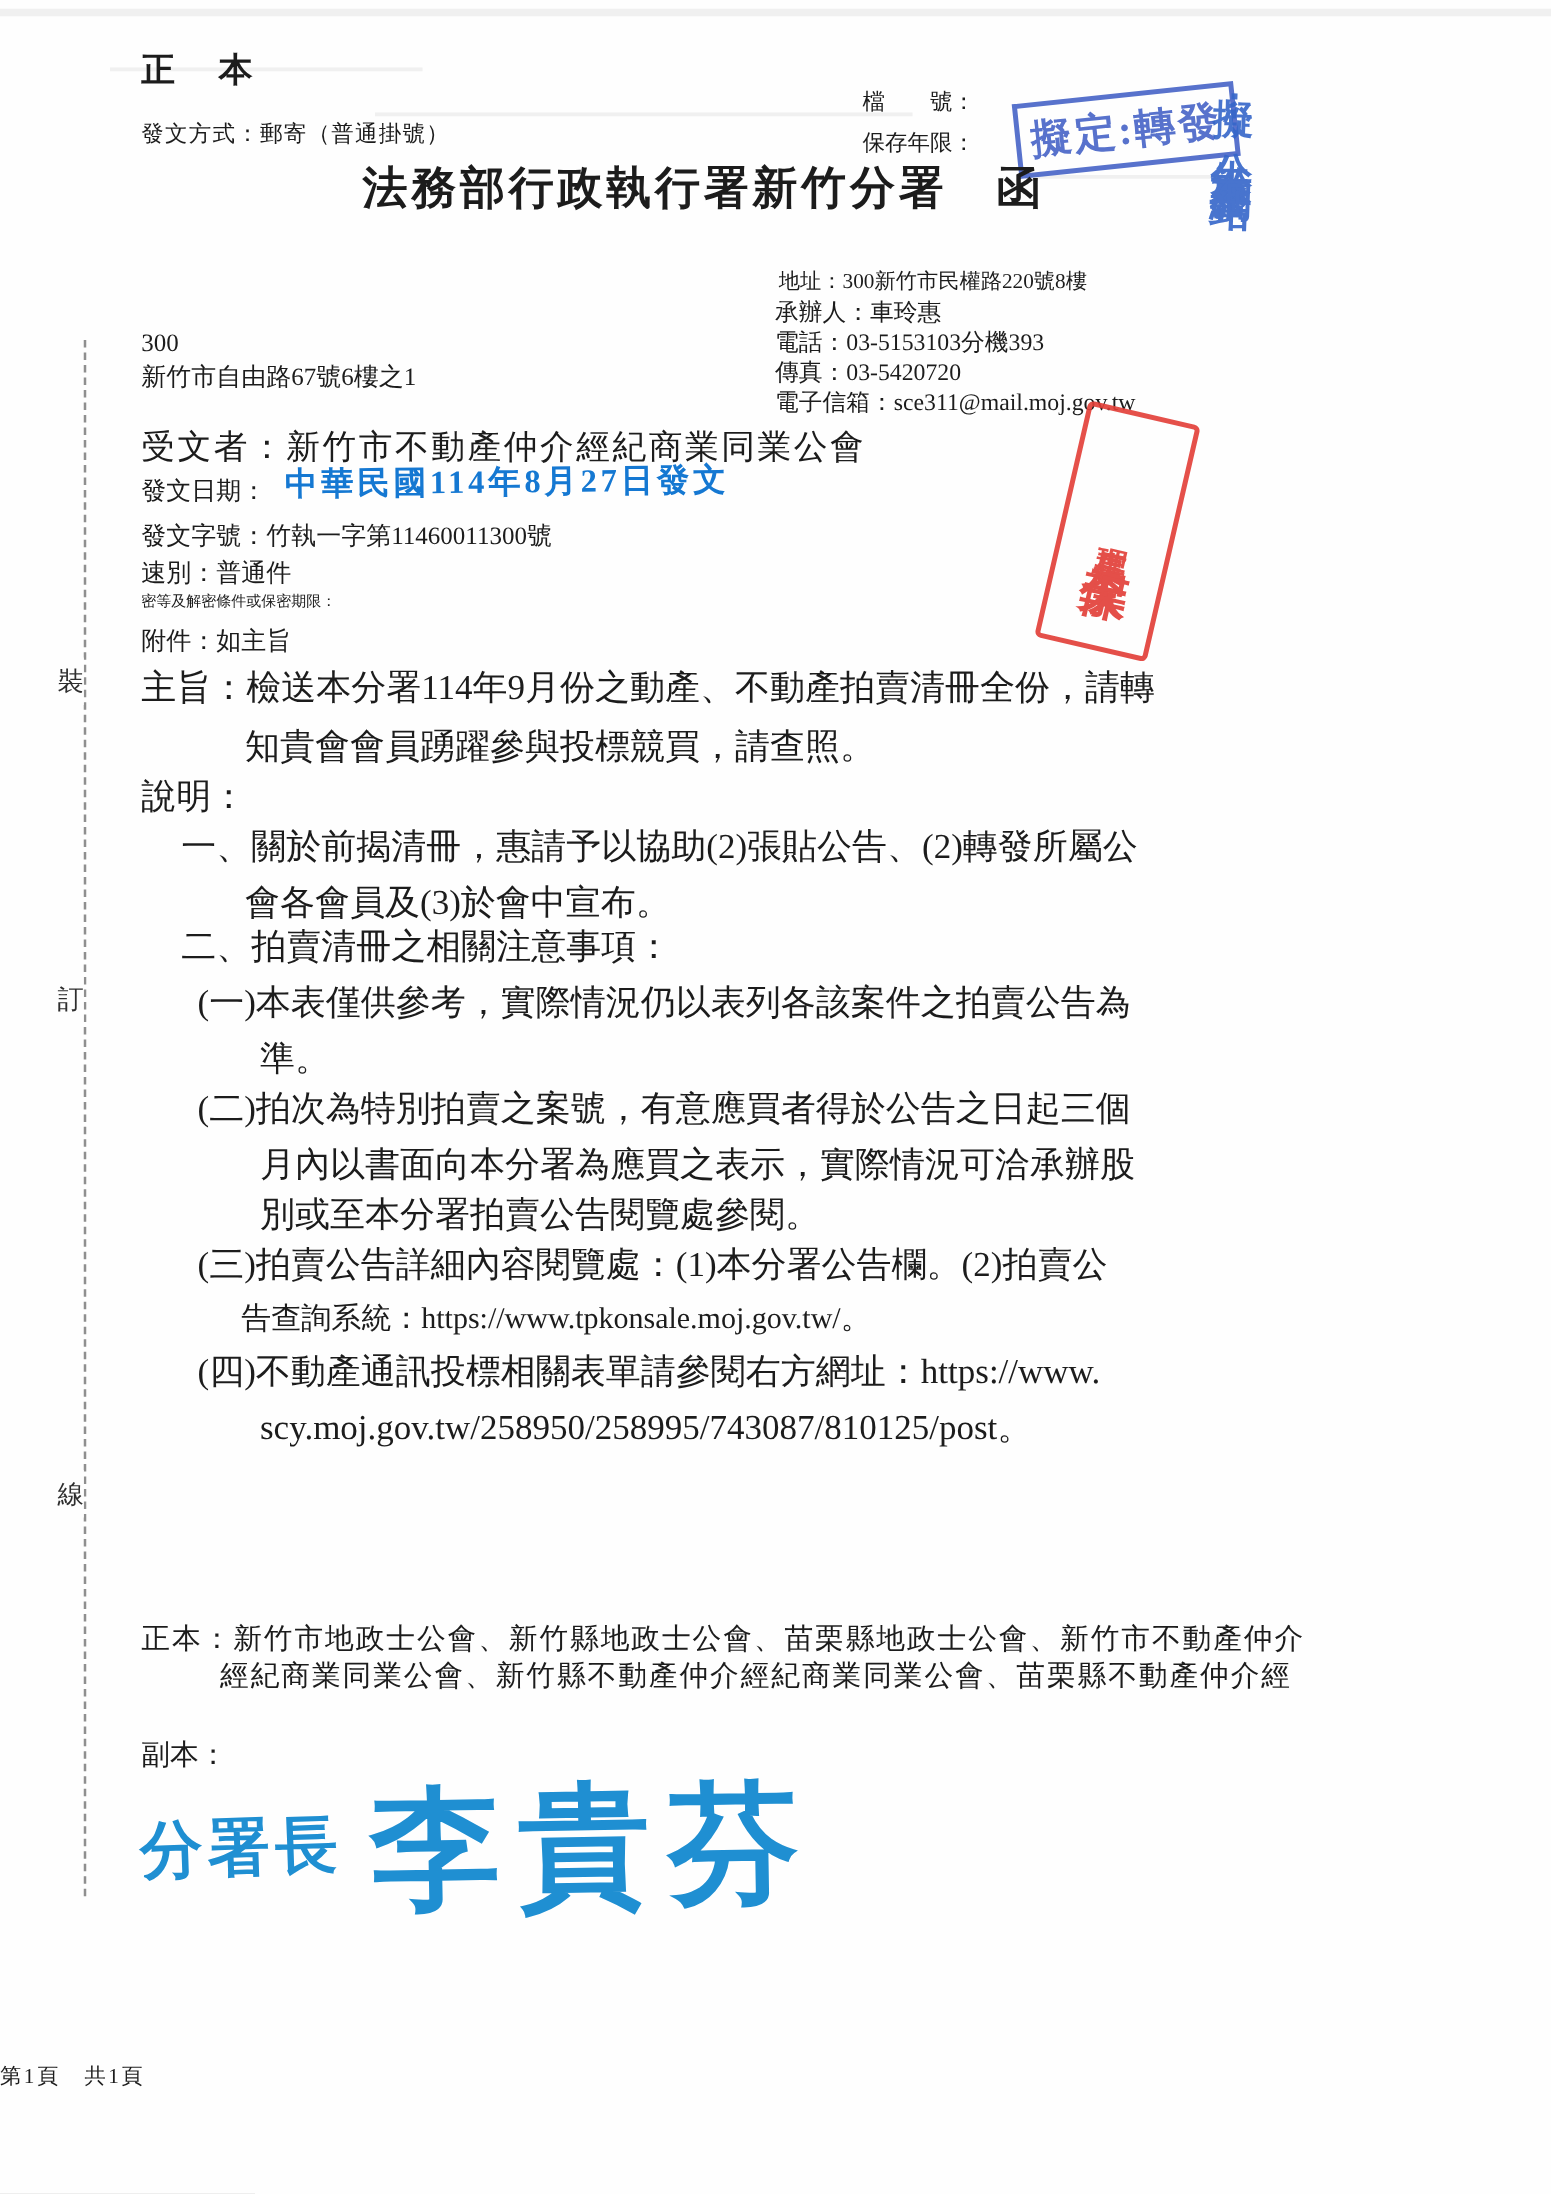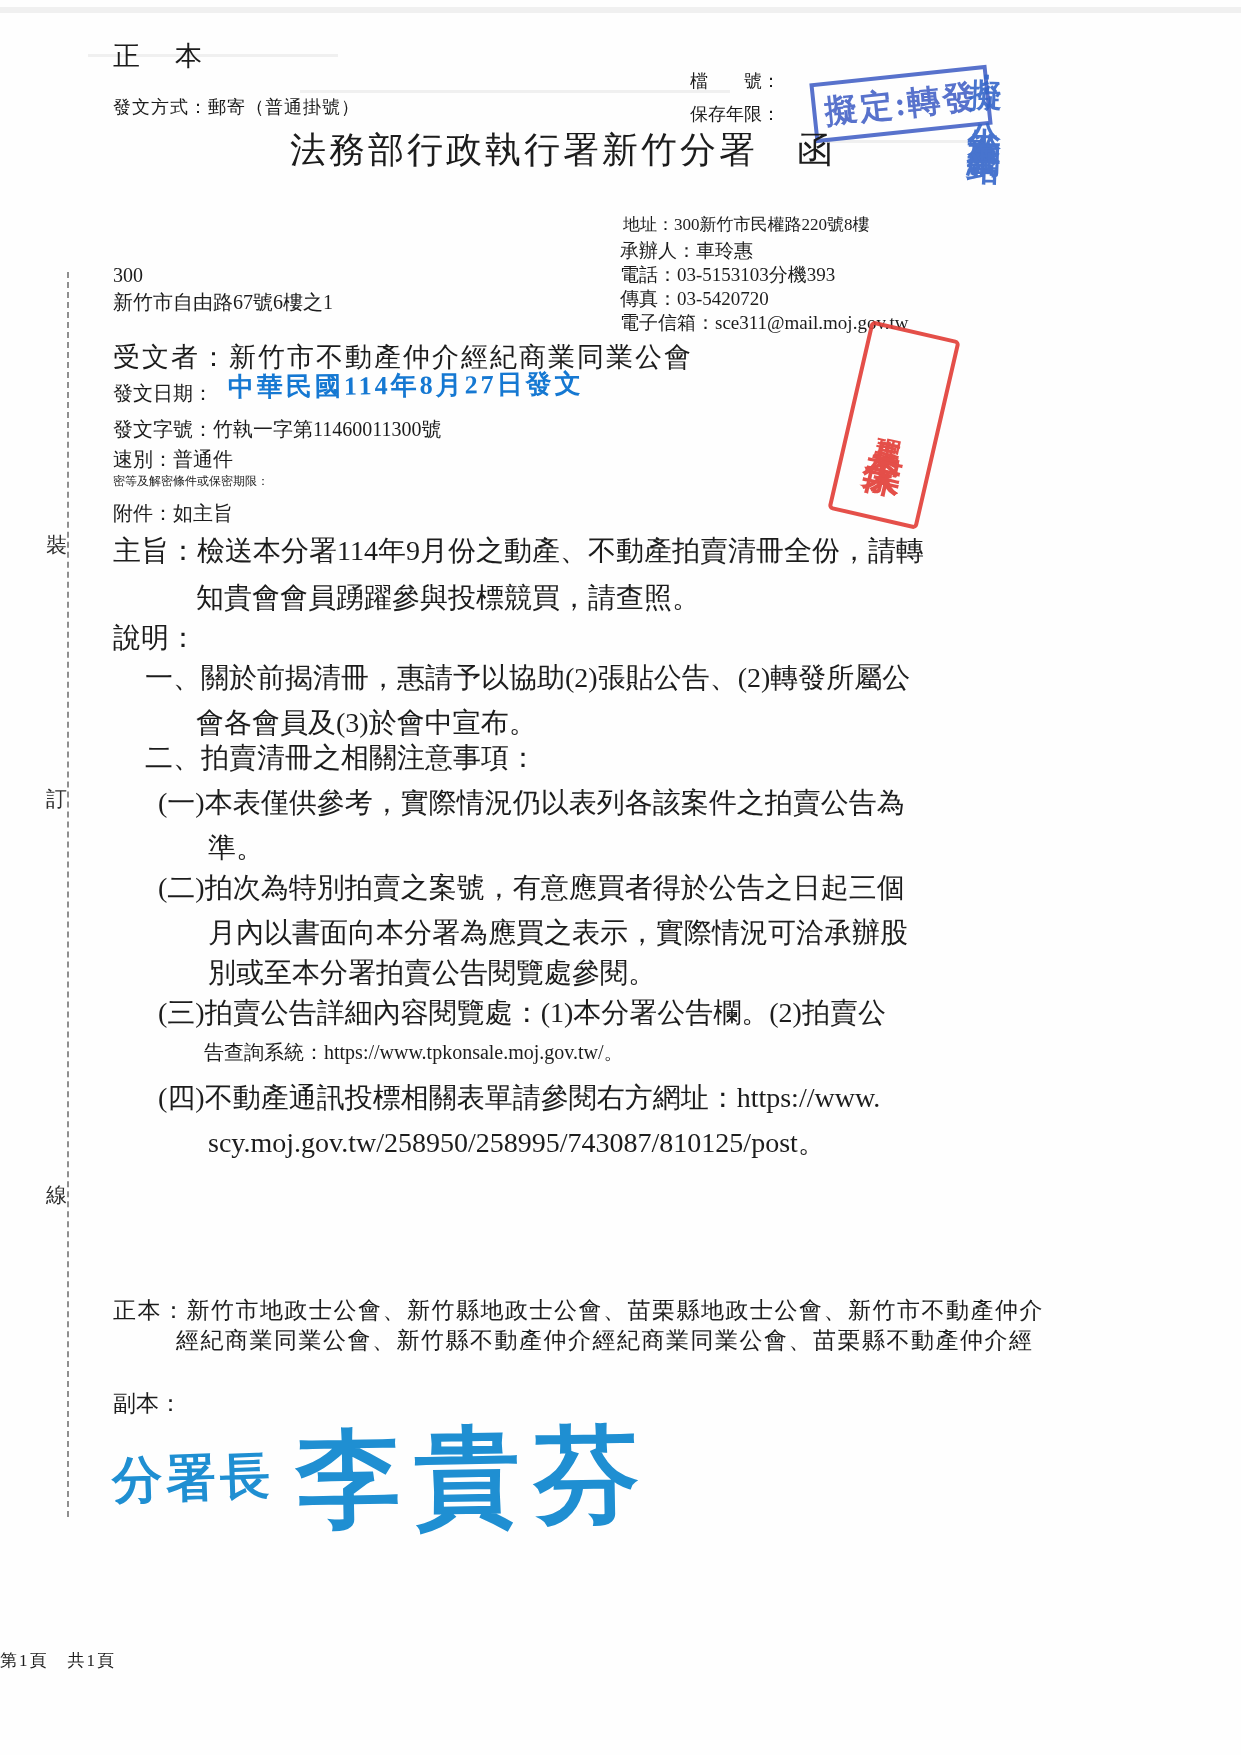--- a/index.html
+++ b/index.html
@@ -56,29 +56,29 @@
   <div class="smudge" style="left:0;top:7px;width:1241px;height:6px;"></div>
   <div class="smudge" style="left:88px;top:54px;width:250px;height:3px;"></div>
   <div class="smudge" style="left:300px;top:90px;width:430px;height:3px;"></div>
   <div class="smudge" style="left:820px;top:140px;width:170px;height:3px;"></div>
 
   <div class="dotline"></div>
   <div class="bindmark" style="top:526px;">裝</div>
   <div class="bindmark" style="top:780px;">訂</div>
   <div class="bindmark" style="top:1176px;">線</div>
 
-  <div class="abs" style="left:113px;top:40px;font-size:27px;font-weight:normal;letter-spacing:4px;">正　本</div>
+  <div class="abs" style="left:113px;top:40px;font-size:27px;font-weight:bold;letter-spacing:4px;">正　本</div>
   <div class="abs" style="left:113px;top:96px;font-size:18px;letter-spacing:1px;">發文方式：郵寄（普通掛號）</div>
   <div class="abs" style="left:690px;top:70px;font-size:18px;">檔　　號：</div>
   <div class="abs" style="left:690px;top:103px;font-size:18px;">保存年限：</div>
 
   <div class="stamp-approve">擬定:轉發</div>
   <div class="margin-note">擬：公告於本會網站</div>
 
-  <div class="abs" style="left:290px;top:128px;font-size:36px;font-weight:normal;letter-spacing:3px;">法務部行政執行署新竹分署　函</div>
+  <div class="abs" style="left:290px;top:128px;font-size:36px;font-weight:bold;letter-spacing:3px;">法務部行政執行署新竹分署　函</div>
 
   <div class="abs" style="left:623px;top:214px;font-size:17px;">地址：300新竹市民權路220號8樓</div>
   <div class="abs" style="left:620px;top:239px;font-size:19px;">承辦人：車玲惠</div>
   <div class="abs" style="left:620px;top:263px;font-size:19px;">電話：03-5153103分機393</div>
   <div class="abs" style="left:620px;top:287px;font-size:19px;">傳真：03-5420720</div>
   <div class="abs" style="left:620px;top:311px;font-size:19px;">電子信箱：sce311@mail.moj.gov.tw</div>
 
   <div class="abs" style="left:113px;top:263px;font-size:20px;">300</div>
   <div class="abs" style="left:113px;top:290px;font-size:20px;">新竹市自由路67號6樓之1</div>
   <div class="abs" style="left:113px;top:341px;font-size:27px;letter-spacing:2px;">受文者：新竹市不動產仲介經紀商業同業公會</div>
@@ -100,21 +100,21 @@
   <div class="abs" style="left:113px;top:620px;font-size:28px;">說明：</div>
   <div class="abs" style="left:145px;top:660px;font-size:28px;">一、關於前揭清冊，惠請予以協助(2)張貼公告、(2)轉發所屬公</div>
   <div class="abs" style="left:196px;top:705px;font-size:28px;">會各會員及(3)於會中宣布。</div>
   <div class="abs" style="left:145px;top:740px;font-size:28px;">二、拍賣清冊之相關注意事項：</div>
   <div class="abs" style="left:158px;top:785px;font-size:28px;">(一)本表僅供參考，實際情況仍以表列各該案件之拍賣公告為</div>
   <div class="abs" style="left:208px;top:830px;font-size:28px;">準。</div>
   <div class="abs" style="left:158px;top:870px;font-size:28px;">(二)拍次為特別拍賣之案號，有意應買者得於公告之日起三個</div>
   <div class="abs" style="left:208px;top:955px;font-size:28px;">別或至本分署拍賣公告閱覽處參閱。</div>
   <div class="abs" style="left:208px;top:915px;font-size:28px;">月內以書面向本分署為應買之表示，實際情況可洽承辦股</div>
   <div class="abs" style="left:158px;top:995px;font-size:28px;">(三)拍賣公告詳細內容閱覽處：(1)本分署公告欄。(2)拍賣公</div>
-  <div class="abs" style="left:204px;top:1040px;font-size:20px;">告查詢系統：https://www.tpkonsale.moj.gov.tw/。</div>
+  <div class="abs" style="left:193px;top:1040px;font-size:24px;">告查詢系統：https://www.tpkonsale.moj.gov.tw/。</div>
   <div class="abs" style="left:158px;top:1080px;font-size:28px;">(四)不動產通訊投標相關表單請參閱右方網址：https://www.</div>
   <div class="abs" style="left:208px;top:1125px;font-size:28px;">scy.moj.gov.tw/258950/258995/743087/810125/post。</div>
 
   <div class="abs" style="left:113px;top:1297px;font-size:23px;letter-spacing:1.5px;">正本：新竹市地政士公會、新竹縣地政士公會、苗栗縣地政士公會、新竹市不動產仲介</div>
   <div class="abs" style="left:176px;top:1327px;font-size:23px;letter-spacing:1.5px;">經紀商業同業公會、新竹縣不動產仲介經紀商業同業公會、苗栗縣不動產仲介經</div>
   <div class="abs" style="left:113px;top:1390px;font-size:23px;">副本：</div>
 
   <div class="signature">
     <span class="sig-title">分署長</span>
     <span class="sig-name">李貴芬</span>

